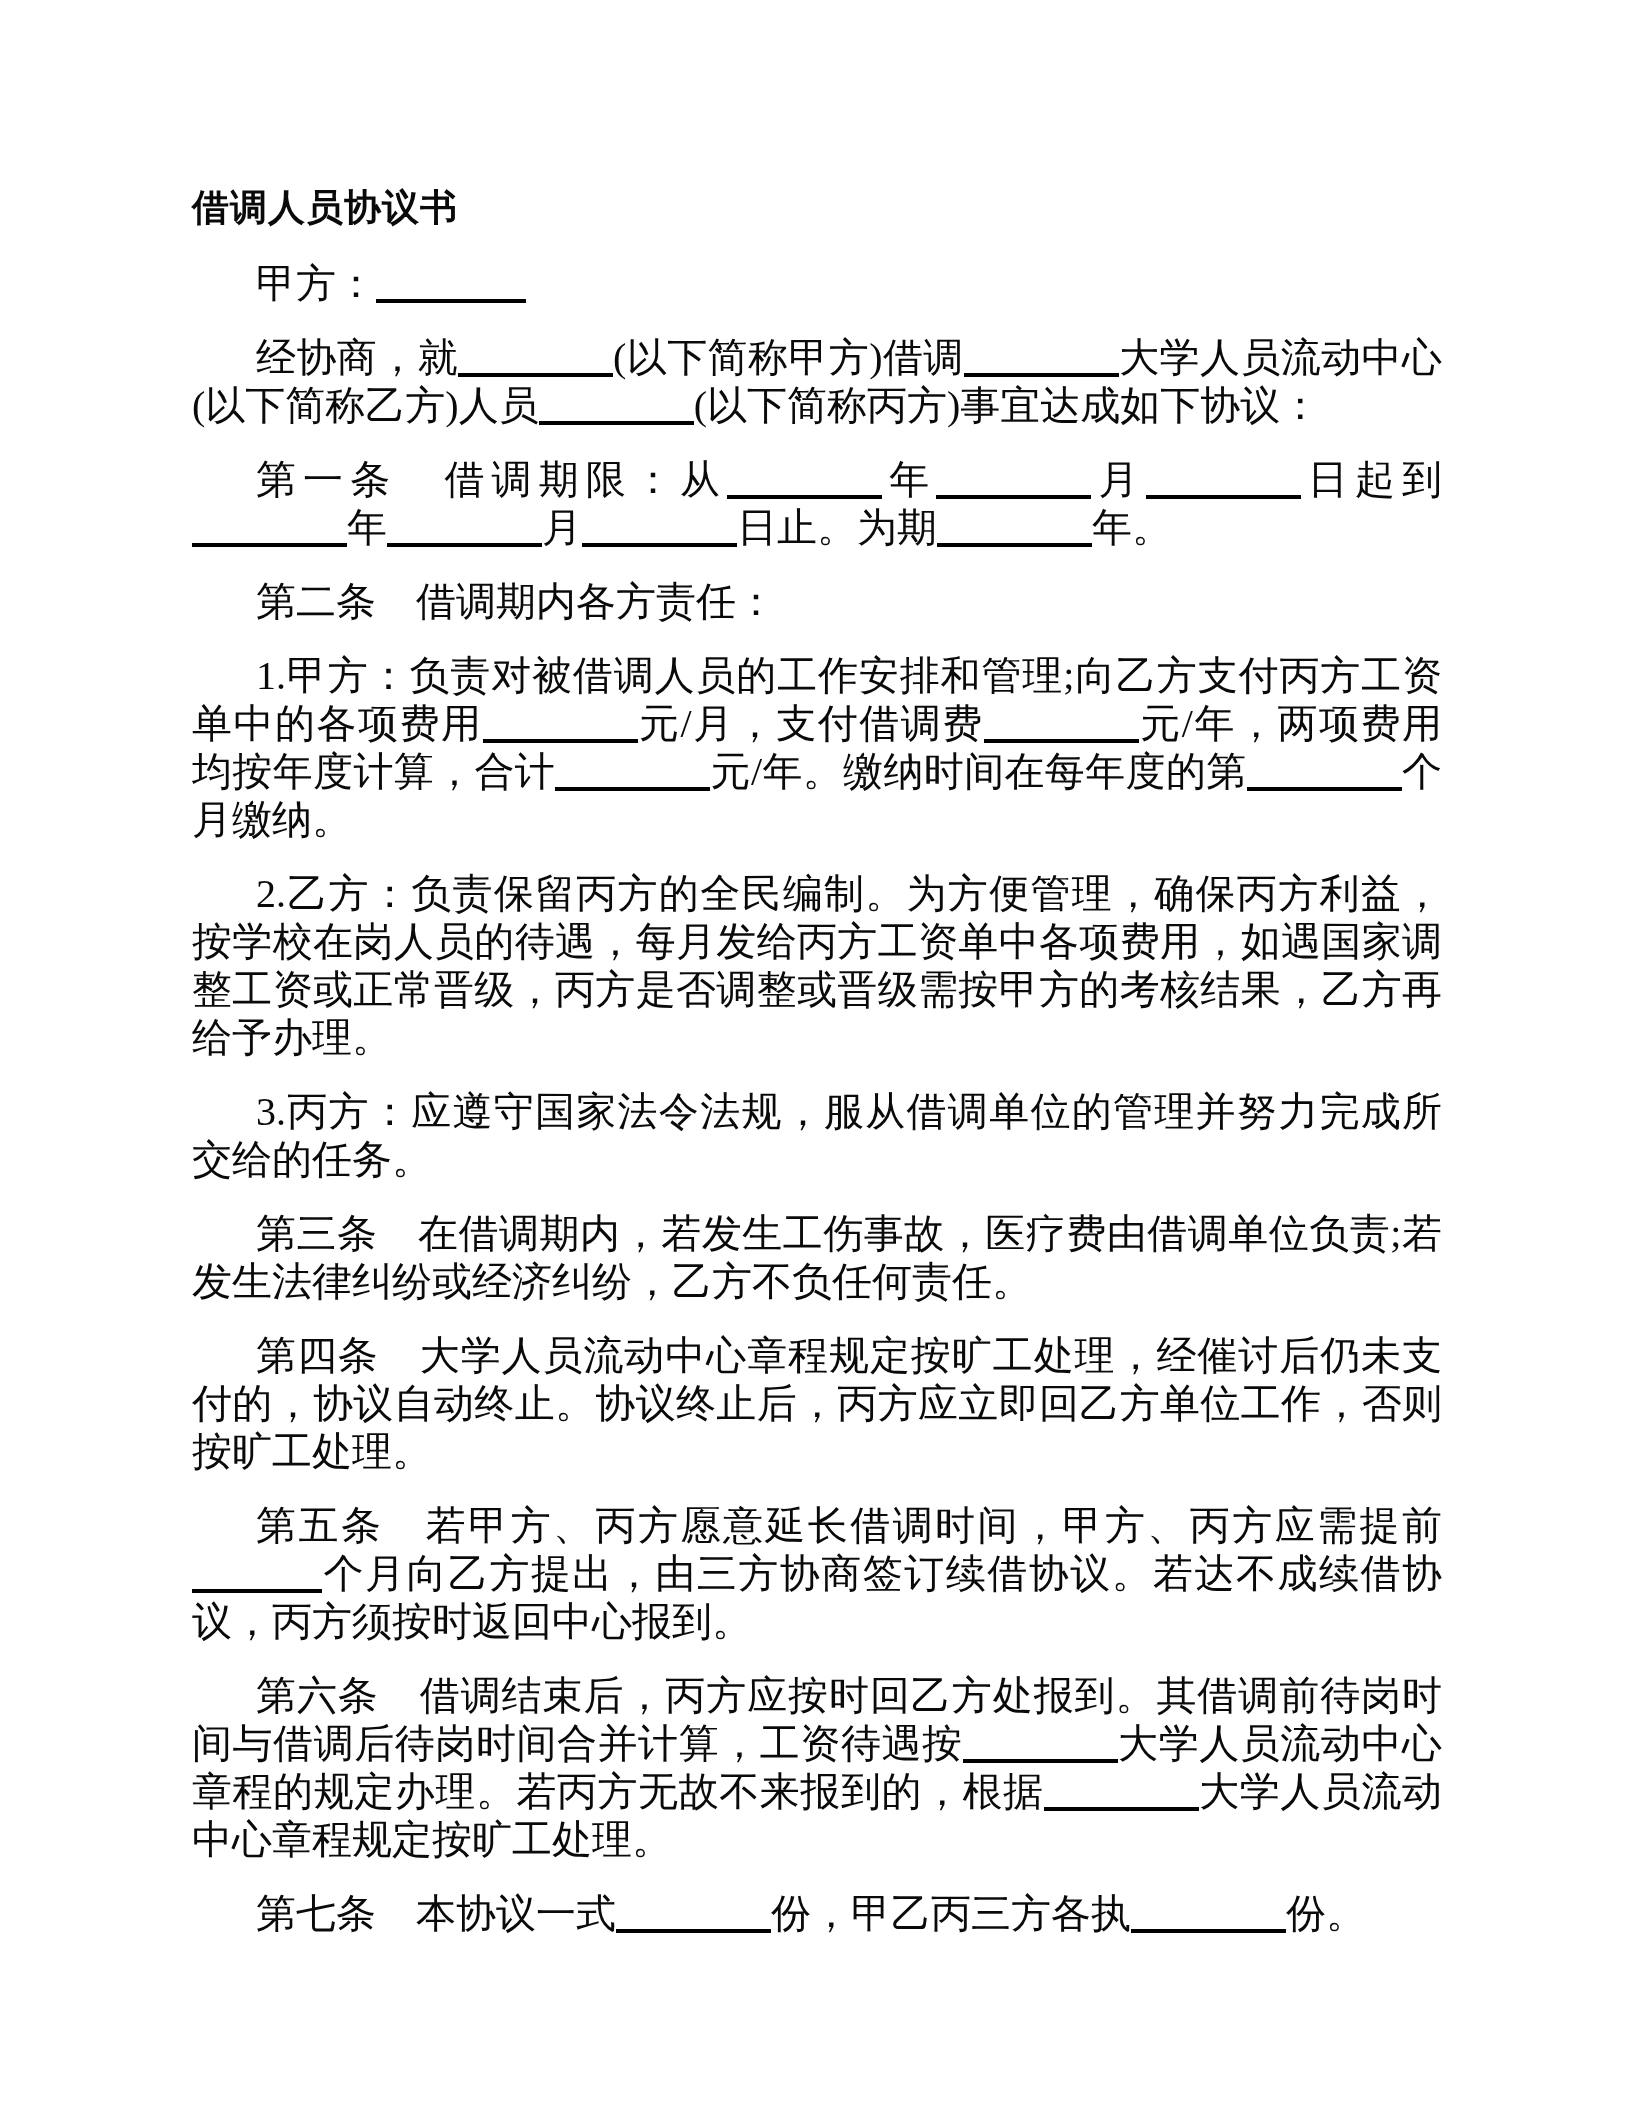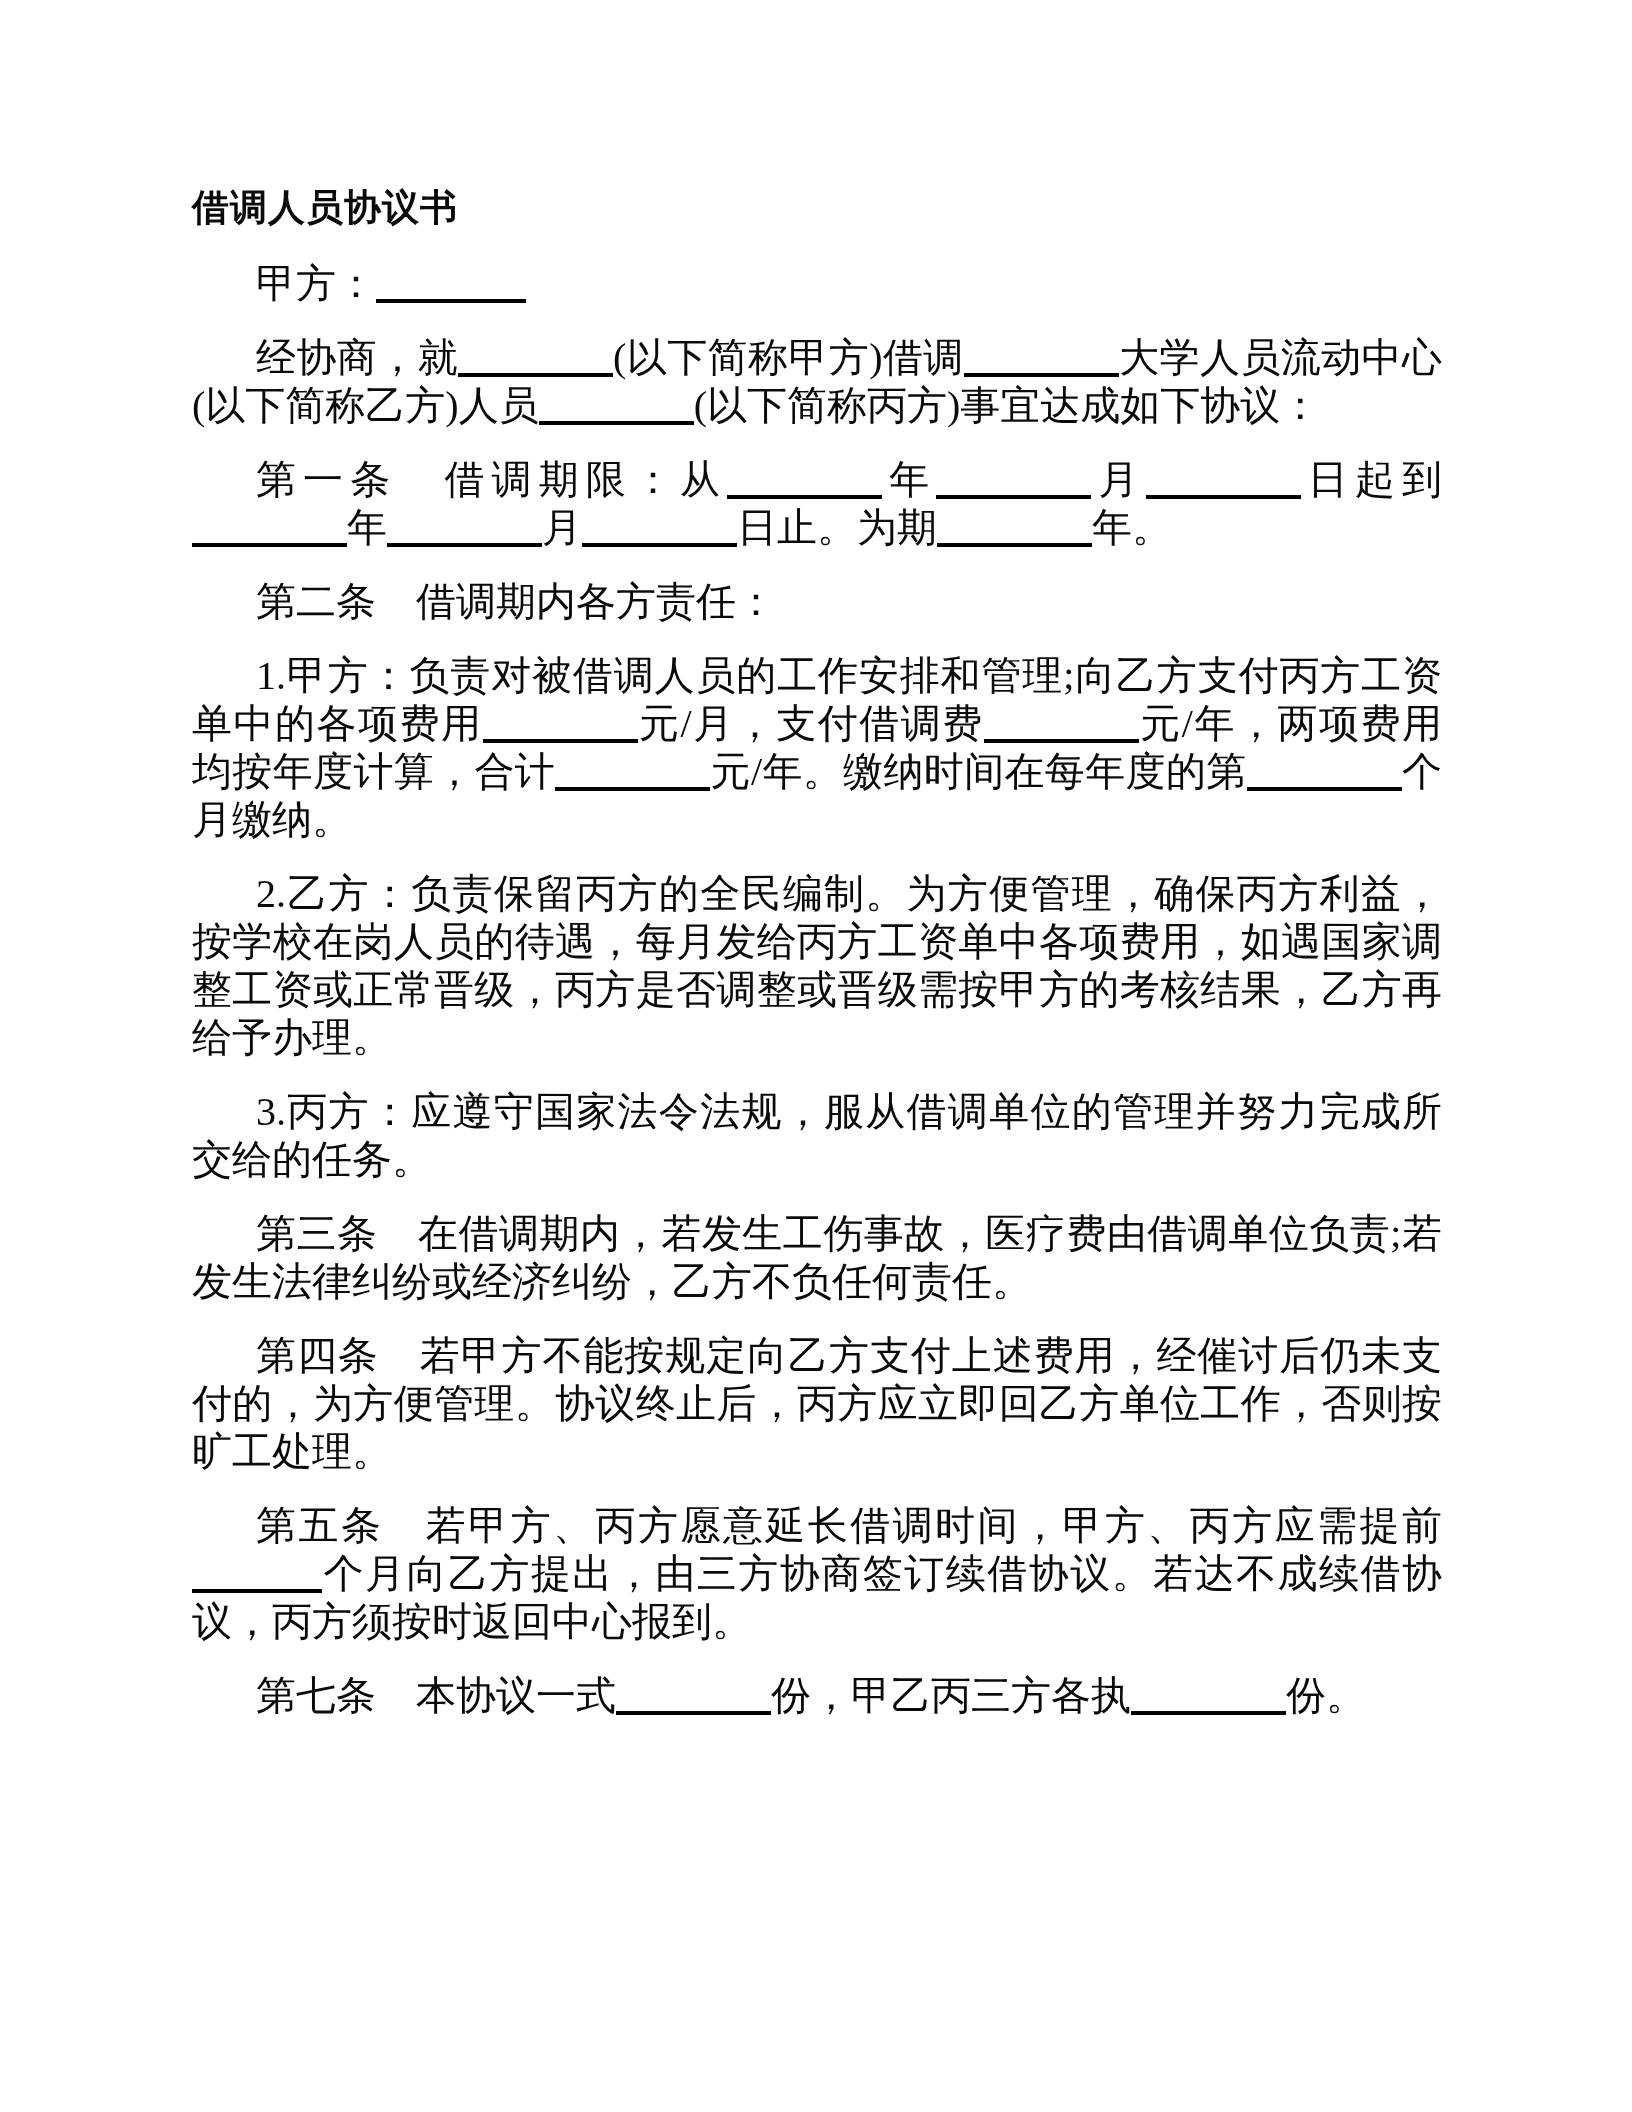--- a/index.html
+++ b/index.html
@@ -49,17 +49,18 @@
   <h1 class="doc-title">借调人员协议书</h1>
   <main>
       <p class="para"><span>甲方：</span><span class="blank" style="width: 150px;"></span></p>
       <p class="para"><span>经协商，就</span><span class="blank"></span><span>(以下简称甲方)借调</span><span class="blank"></span><span>大学人员流动中心(以下简称乙方)人员</span><span class="blank"></span><span>(以下简称丙方)事宜达成如下协议：</span></p>
       <p class="para"><span>第一条　借调期限：从</span><span class="blank"></span><span>年</span><span class="blank"></span><span>月</span><span class="blank"></span><span>日起到</span><span class="blank"></span><span>年</span><span class="blank"></span><span>月</span><span class="blank"></span><span>日止。为期</span><span class="blank"></span><span>年。</span></p>
       <p class="para"><span>第二条　借调期内各方责任：</span></p>
       <p class="para"><span>1.甲方：负责对被借调人员的工作安排和管理;向乙方支付丙方工资单中的各项费用</span><span class="blank"></span><span>元/月，支付借调费</span><span class="blank"></span><span>元/年，两项费用均按年度计算，合计</span><span class="blank"></span><span>元/年。缴纳时间在每年度的第</span><span class="blank"></span><span>个月缴纳。</span></p>
       <p class="para"><span>2.乙方：负责保留丙方的全民编制。为方便管理，确保丙方利益，按学校在岗人员的待遇，每月发给丙方工资单中各项费用，如遇国家调整工资或正常晋级，丙方是否调整或晋级需按甲方的考核结果，乙方再给予办理。</span></p>
       <p class="para"><span>3.丙方：应遵守国家法令法规，服从借调单位的管理并努力完成所交给的任务。</span></p>
       <p class="para"><span>第三条　在借调期内，若发生工伤事故，医疗费由借调单位负责;若发生法律纠纷或经济纠纷，乙方不负任何责任。</span></p>
-      <p class="para"><span>第四条　若甲方不能按规定向乙方支付上述费用，经催讨后仍未支付的，为方便管理。协议终止后，丙方应立即回乙方单位工作，否则按旷工处理。</span></p>
+      <p class="para"><span>第四条　大学人员流动中心章程规定按旷工处理，经催讨后仍未支付的，协议自动终止。协议终止后，丙方应立即回乙方单位工作，否则按旷工处理。</span></p>
       <p class="para"><span>第五条　若甲方、丙方愿意延长借调时间，甲方、丙方应需提前</span><span class="blank" style="width: 130px;"></span><span>个月向乙方提出，由三方协商签订续借协议。若达不成续借协议，丙方须按时返回中心报到。</span></p>
+      <p class="para"><span>第六条　借调结束后，丙方应按时回乙方处报到。其借调前待岗时间与借调后待岗时间合并计算，工资待遇按</span><span class="blank"></span><span>大学人员流动中心章程的规定办理。若丙方无故不来报到的，根据</span><span class="blank"></span><span>大学人员流动中心章程规定按旷工处理。</span></p>
       <p class="para"><span>第七条　本协议一式</span><span class="blank"></span><span>份，甲乙丙三方各执</span><span class="blank"></span><span>份。</span></p>
     </main>
 </div>
 
 </body></html>

